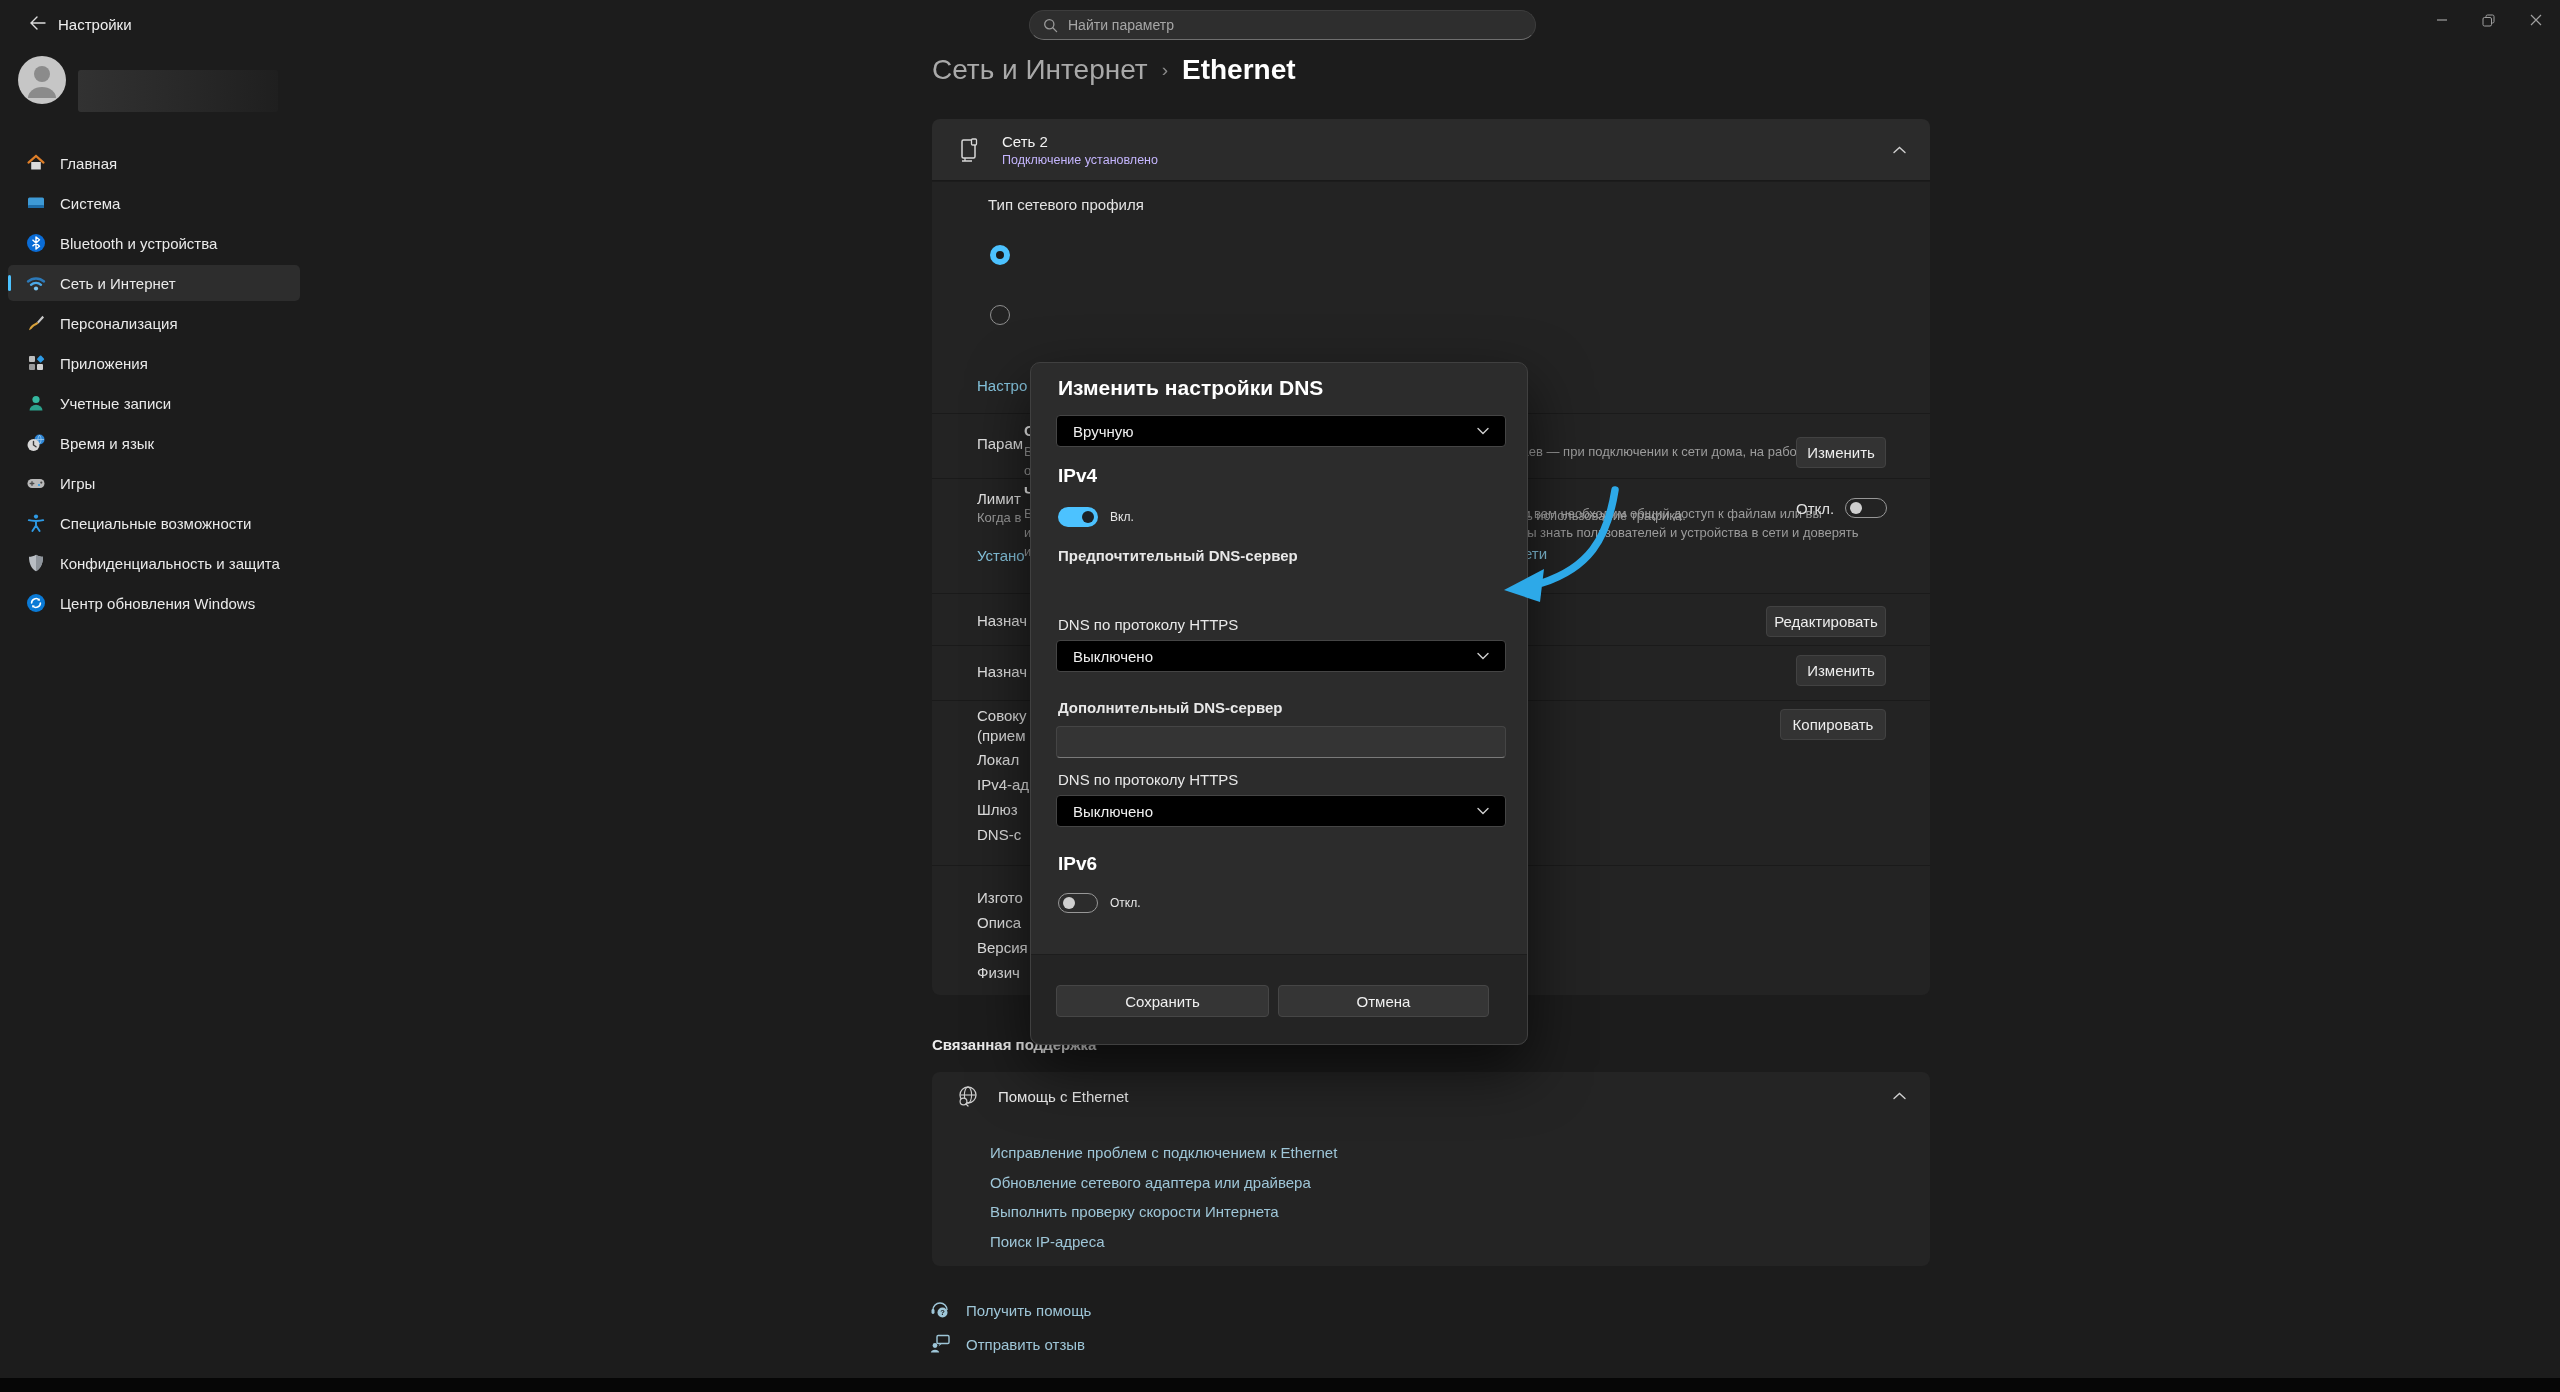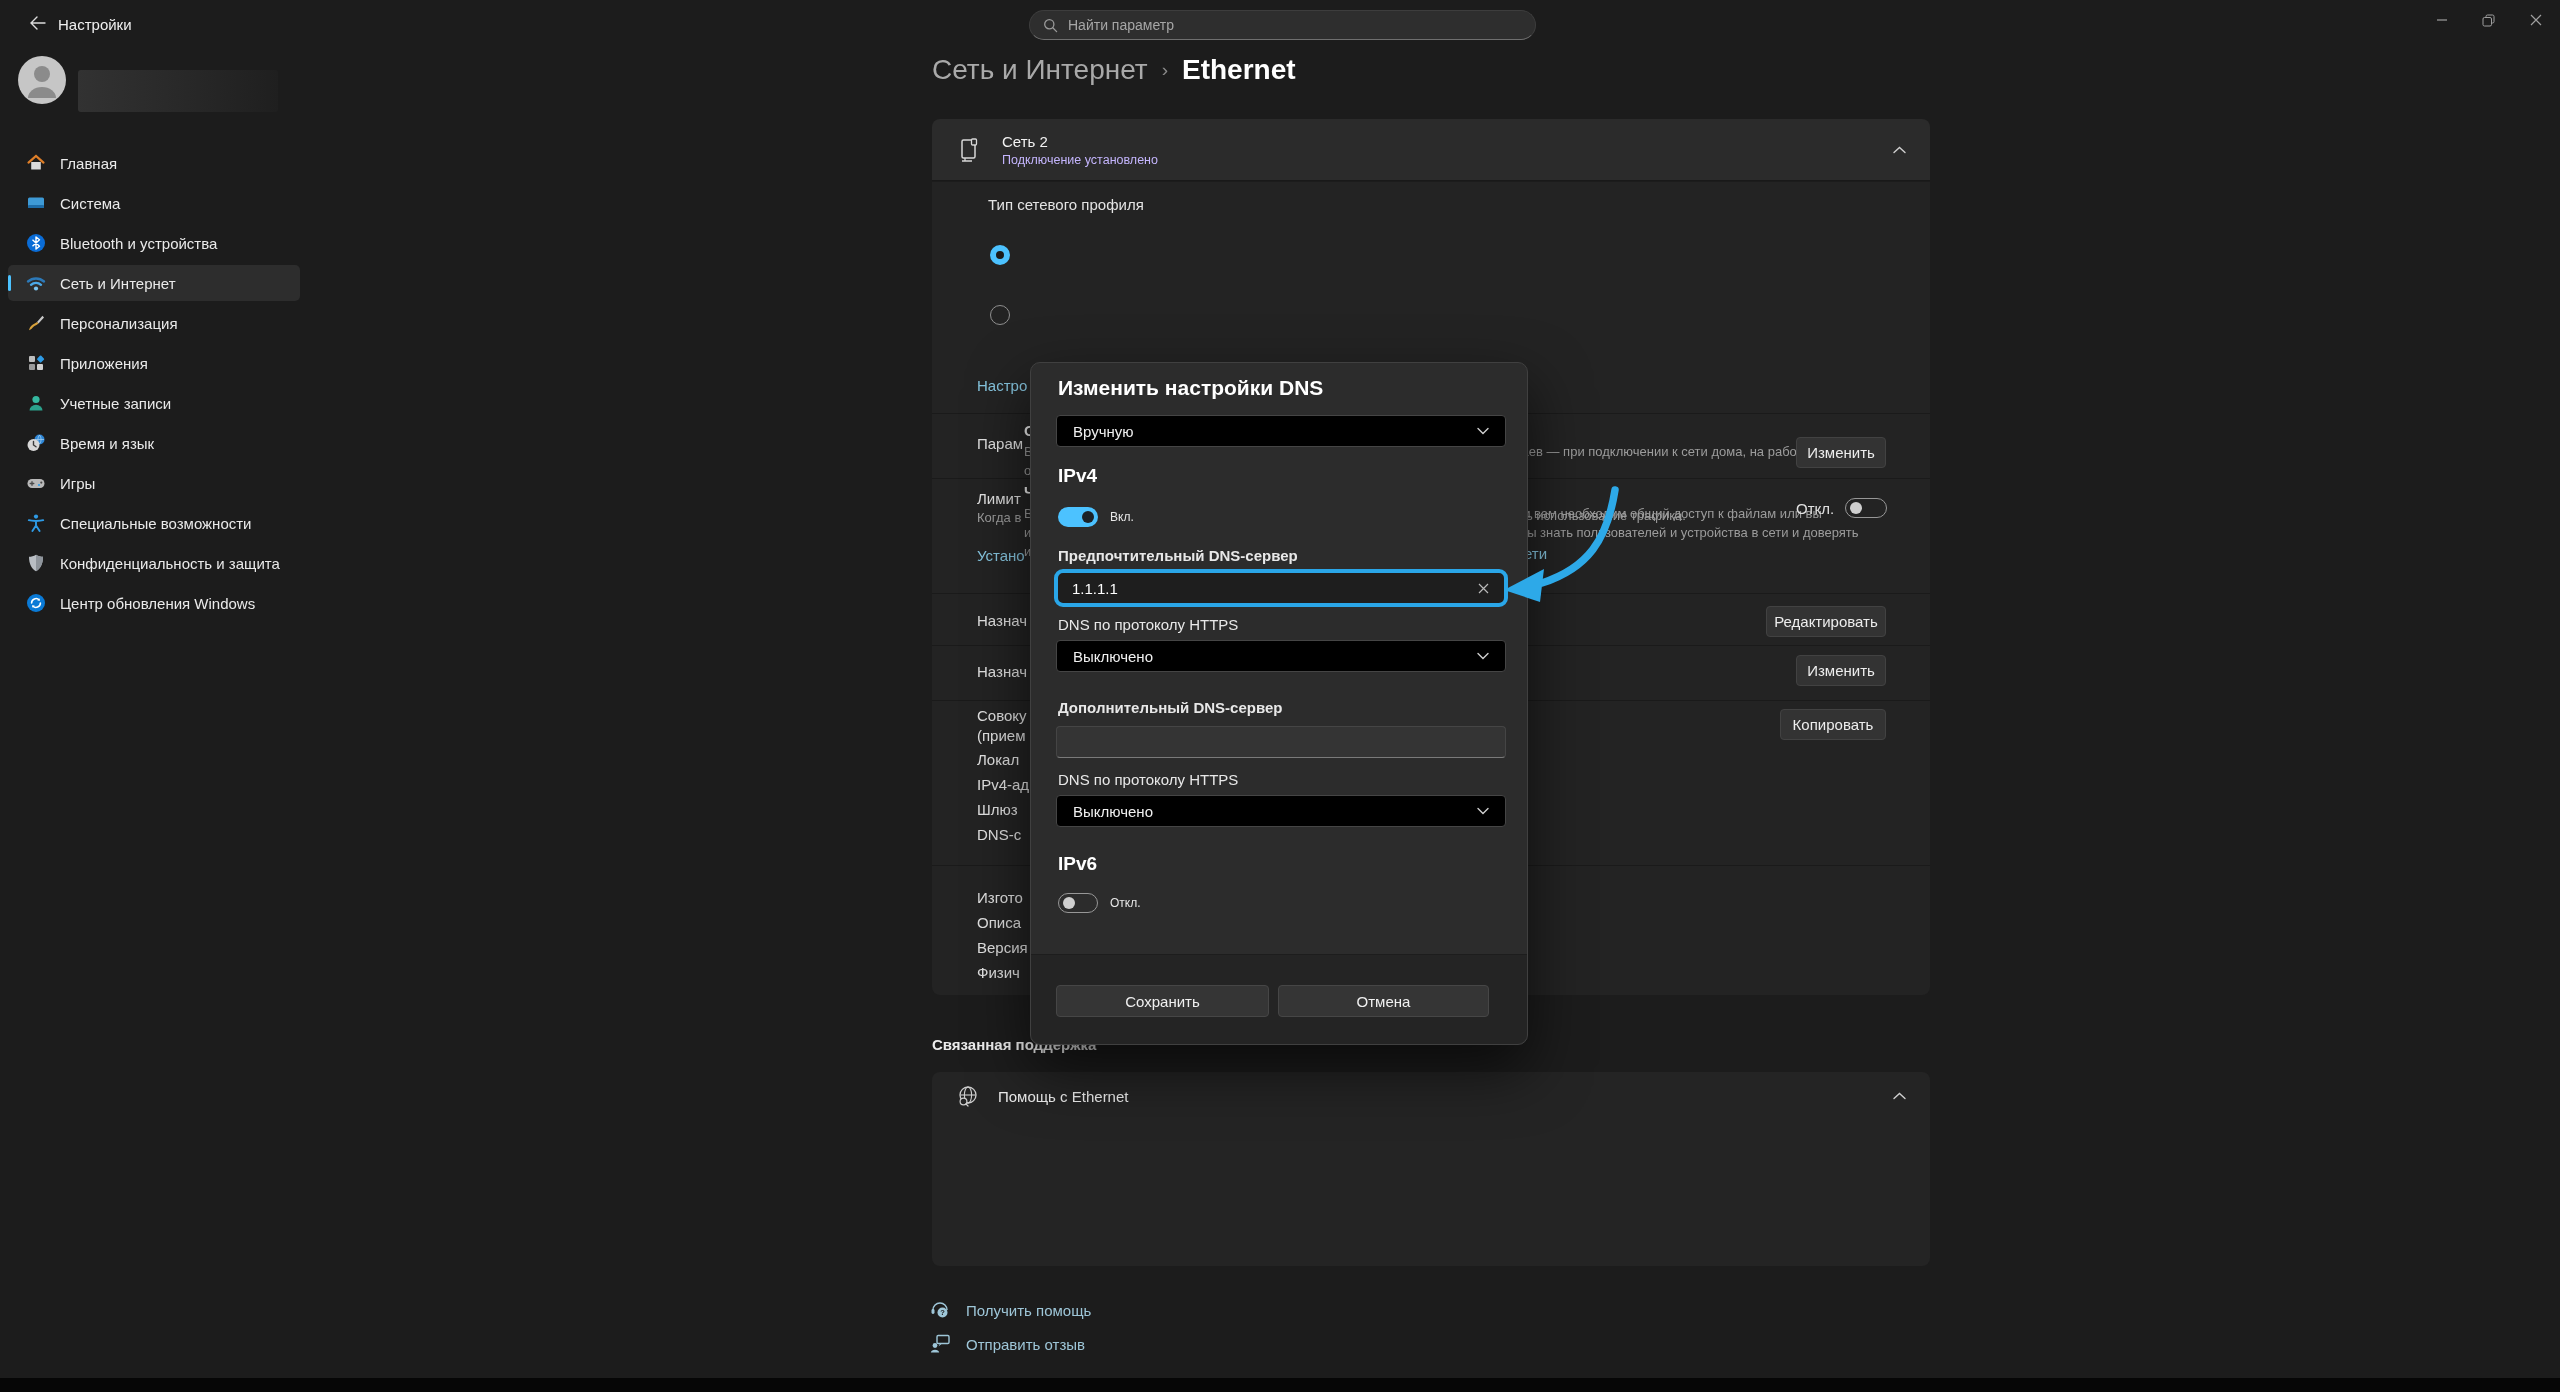--- a/index.html
+++ b/index.html
@@ -349,20 +349,26 @@
             <path d="M9.9 19.9 L12 22" stroke="#cfcfcf" stroke-width="1.3" stroke-linecap="round"></path>
           </svg>
       </span>
       <span class="help-title">Помощь с Ethernet</span>
       <span class="chev">
         <svg width="13" height="8" viewBox="0 0 13 8">
             <path d="M1 6.5 L6.5 1.5 L12 6.5" stroke="#cfcfcf" stroke-width="1.4" fill="none" stroke-linecap="round"></path>
           </svg>
       </span>
     </div>
+    <div class="help-links">
+      <div class="help-link">Исправление проблем с подключением к Ethernet</div>
+      <div class="help-link">Обновление сетевого адаптера или драйвера</div>
+      <div class="help-link">Выполнить проверку скорости Интернета</div>
+      <div class="help-link">Поиск IP-адреса</div>
+    </div>
   </div>
 
   <div class="foot-link" style="top:1298px;">
     <span>
       <svg width="24" height="24" viewBox="0 0 24 24">
           <path d="M5 12 a7 7 0 0 1 14 0" stroke="#9EC6D8" stroke-width="1.5" fill="none"></path>
           <rect x="3.5" y="11" width="3" height="5" rx="1.4" fill="#9EC6D8"></rect>
           <circle cx="14.5" cy="14.5" r="5" fill="#9EC6D8"></circle>
           <text x="14.5" y="17.2" font-size="7.5" font-weight="bold" fill="#1c1c1c" text-anchor="middle" font-family="Liberation Sans, sans-serif">?</text>
         </svg>
@@ -396,28 +402,20 @@
     <div class="dlg-h" style="top:102px;">IPv4</div>
 
     <div class="tgl-row" style="top:144px;">
       <span class="toggle-on">
           <span class="knob"></span>
         </span>
       <span class="tlabel">Вкл.</span>
     </div>
 
     <div class="dlg-lbl bold" style="top:184px;">Предпочтительный DNS-сервер</div>
-    <div class="input-hl">
-      <input value="1.1.1.1" style="">
-      <span class="clear-x">
-        <svg width="11" height="11" viewBox="0 0 11 11">
-            <path d="M1 1 L10 10 M10 1 L1 10" stroke="#b9b9b9" stroke-width="1.2"></path>
-          </svg>
-      </span>
-    </div>
 
     <div class="dlg-lbl" style="top:253px;">DNS по протоколу HTTPS</div>
     <div class="combo" style="top:277px;">
       <span>Выключено</span>
       <span class="chev">
         <svg width="12" height="8" viewBox="0 0 12 8">
             <path d="M1 1.5 L6 6.5 L11 1.5" stroke="#cfcfcf" stroke-width="1.4" fill="none" stroke-linecap="round"></path>
           </svg>
       </span>
     </div>

